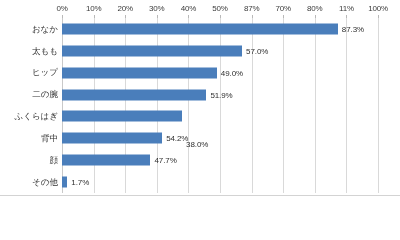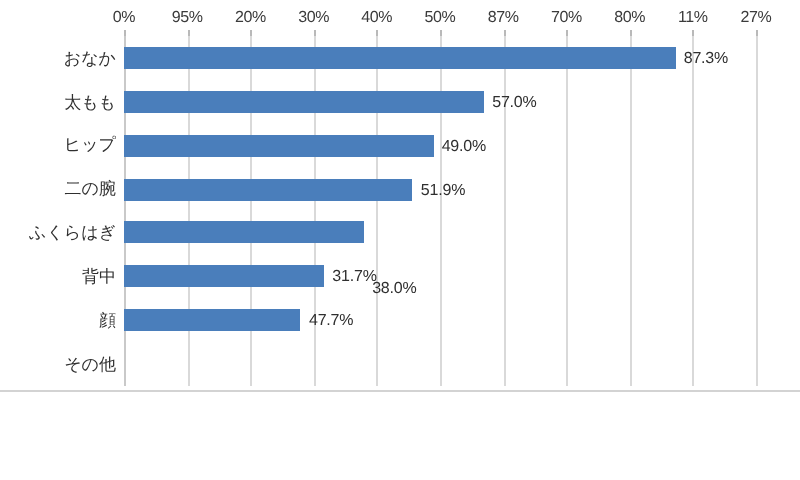--- a/index.html
+++ b/index.html
@@ -122,30 +122,30 @@
     letter-spacing: -0.1px;
   }
 </style>
 </head>
 <body>
 
 <div id="chart-root">
 
   <div id="x-axis-labels">
       <div class="x-tick-label" style="left: 62px;">0%</div>
-      <div class="x-tick-label" style="left: 93.6px;">95%</div>
+      <div class="x-tick-label" style="left: 93.6px;">10%</div>
       <div class="x-tick-label" style="left: 125.2px;">20%</div>
       <div class="x-tick-label" style="left: 156.8px;">30%</div>
       <div class="x-tick-label" style="left: 188.4px;">40%</div>
       <div class="x-tick-label" style="left: 220px;">50%</div>
       <div class="x-tick-label" style="left: 251.6px;">87%</div>
       <div class="x-tick-label" style="left: 283.2px;">70%</div>
       <div class="x-tick-label" style="left: 314.8px;">80%</div>
       <div class="x-tick-label" style="left: 346.4px;">11%</div>
-      <div class="x-tick-label" style="left: 378px;">27%</div>
+      <div class="x-tick-label" style="left: 378px;">100%</div>
     </div>
 
   <div id="plot-area">
       <div class="gridline axis-zero" style="left: 0px;"></div>
       <div class="tickmark" style="left: 0px;"></div>
       <div class="gridline" style="left: 31.6px;"></div>
       <div class="tickmark" style="left: 31.6px;"></div>
       <div class="gridline" style="left: 63.2px;"></div>
       <div class="tickmark" style="left: 63.2px;"></div>
       <div class="gridline" style="left: 94.8px;"></div>
@@ -199,29 +199,33 @@
         <div class="cat-label">ふくらはぎ</div>
         <div class="bar-track">
           <div class="bar" style="width: 120.08px; background: rgb(74, 126, 187);"></div>
           <div class="bar-value" style="left: 124.08px; margin-top: 28px;">38.0%</div>
         </div>
       </div>
       <div class="bar-row" style="top: 109.375px; height: 21.875px;">
         <div class="cat-label">背中</div>
         <div class="bar-track">
           <div class="bar" style="width: 100.172px; background: rgb(74, 126, 187);"></div>
-          <div class="bar-value" style="left: 104.172px;">31.7%</div>
+          <div class="bar-value" style="left: 104.172px;">54.2%</div>
         </div>
       </div>
       <div class="bar-row" style="top: 131.25px; height: 21.875px;">
         <div class="cat-label">顔</div>
         <div class="bar-track">
           <div class="bar" style="width: 88.48px; background: rgb(74, 126, 187);"></div>
           <div class="bar-value" style="left: 92.48px;">47.7%</div>
         </div>
       </div>
       <div class="bar-row" style="top: 153.125px; height: 21.875px;">
         <div class="cat-label">その他</div>
+        <div class="bar-track">
+          <div class="bar" style="width: 5.372px; background: rgb(74, 126, 187);"></div>
+          <div class="bar-value" style="left: 9.372px;">1.7%</div>
+        </div>
       </div>
     </div>
 
   <div id="figure-bottom-rule"></div>
 </div>
 
 </body></html>

